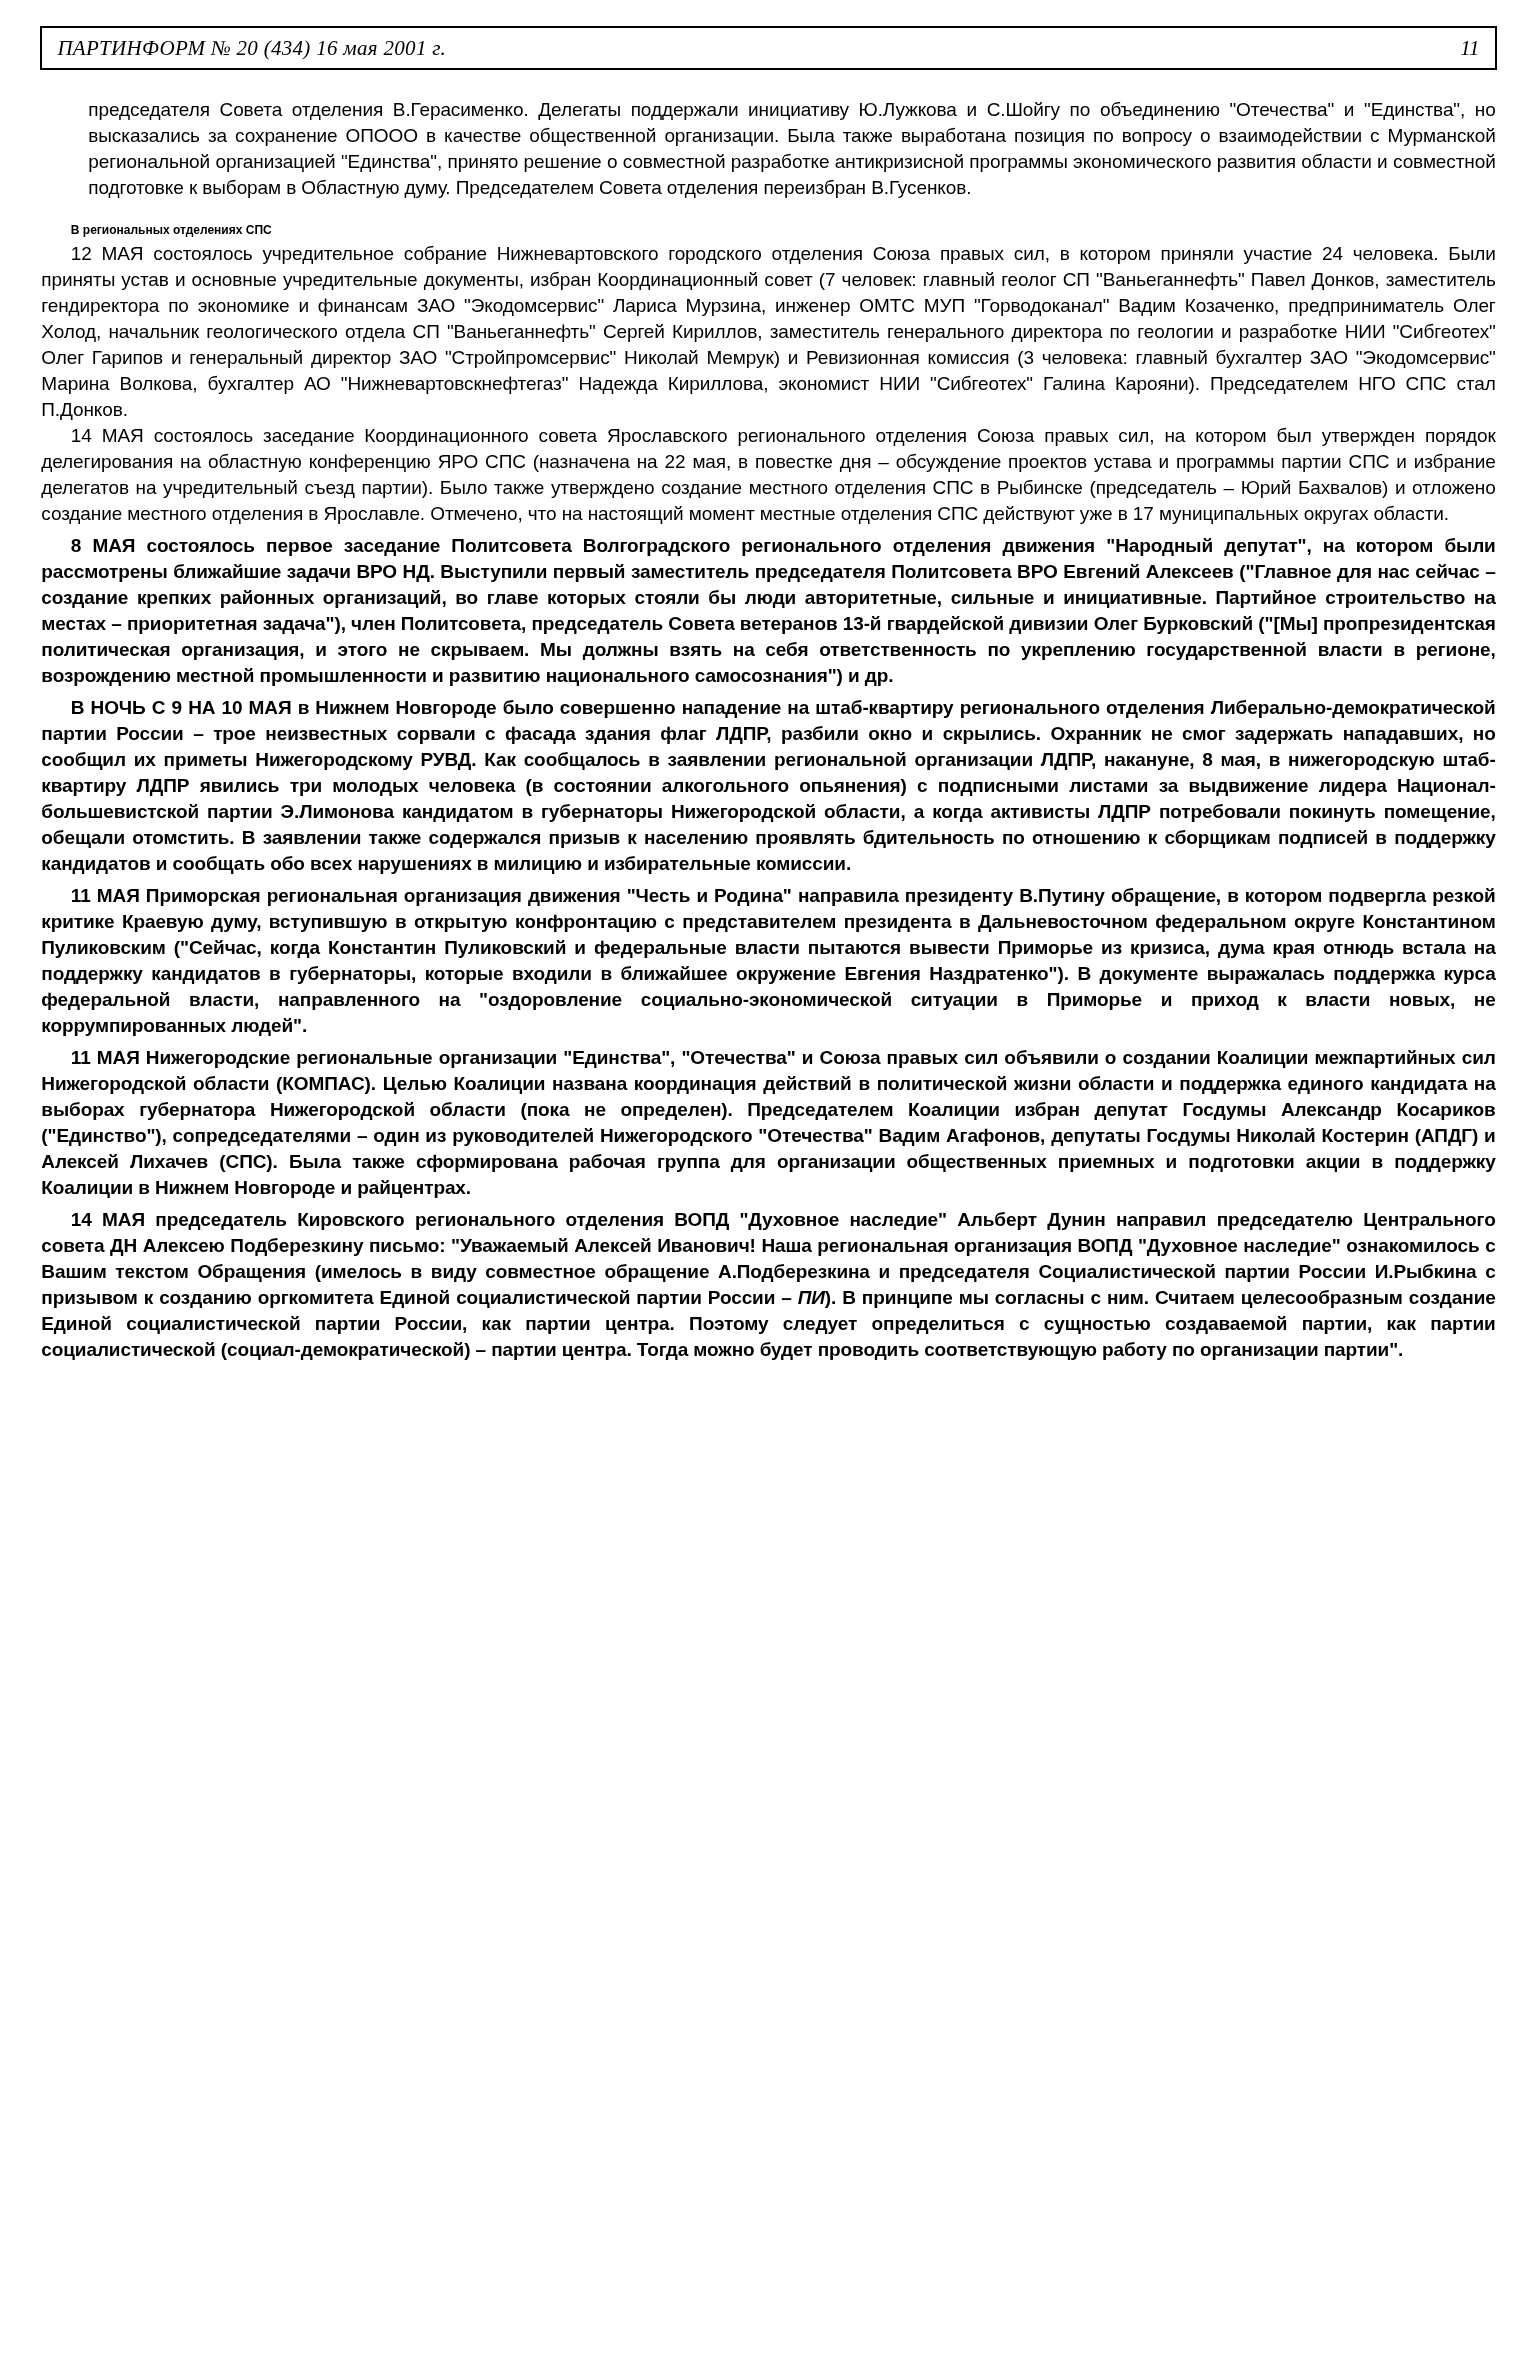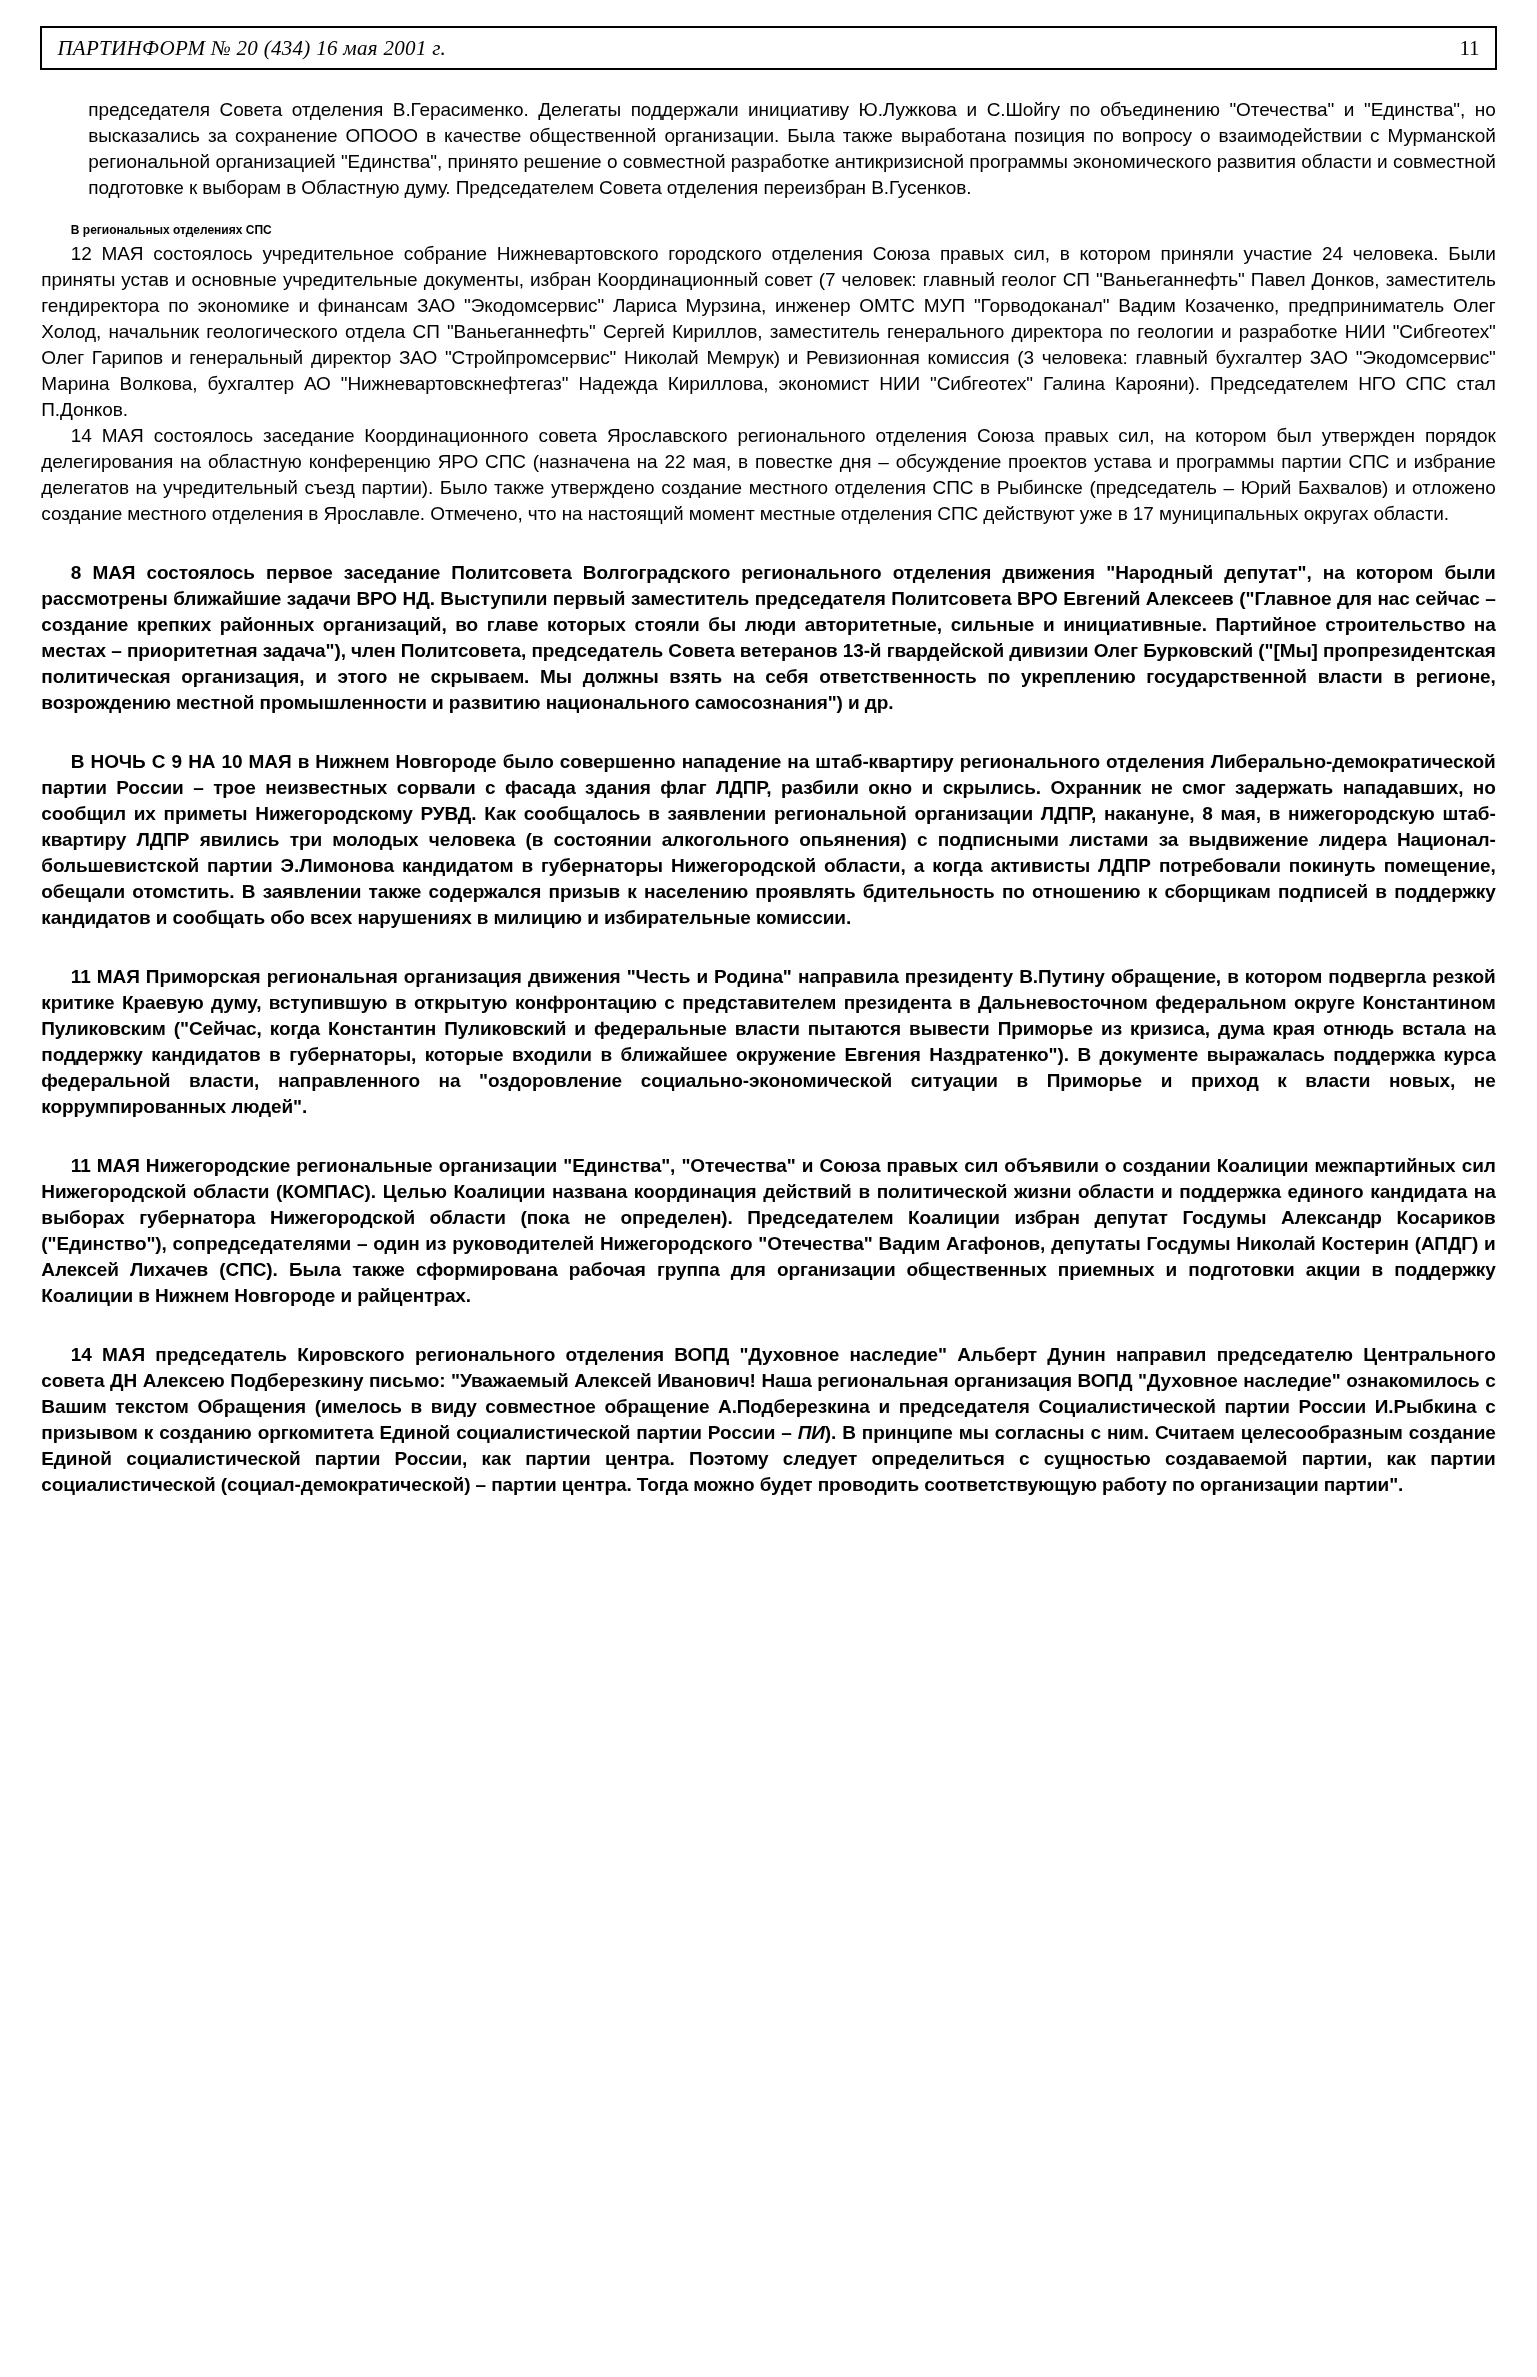--- a/index.html
+++ b/index.html
@@ -34,20 +34,21 @@
   .header-left {
     font-family: "Liberation Serif", serif;
     font-style: italic;
     font-size: 21px;
     letter-spacing: 0.3px;
     white-space: nowrap;
   }
   .header-right {
     font-family: "Liberation Serif", serif;
     font-size: 21px;
+    font-style: italic;
   }
   
   .content {
     margin-top: 27px;
     padding: 0 1.3px;
   }
   p {
     margin: 0;
     text-align: justify;
     font-size: 19px;
@@ -59,21 +60,21 @@
     margin-left: 47px;
   }
   p.indent {
     text-indent: 29.5px;
   }
   p.bold {
     font-weight: bold;
     text-indent: 29.5px;
   }
   p.gap {
-    margin-top: 33px;
+    margin-top: 6px;
   }
   h2.section-title {
     font-size: 12px;
     font-weight: bold;
     margin: 22px 0 3.8px 0;
     text-indent: 29.5px;
     text-align: left;
   }
   .ital {
     font-style: italic;

